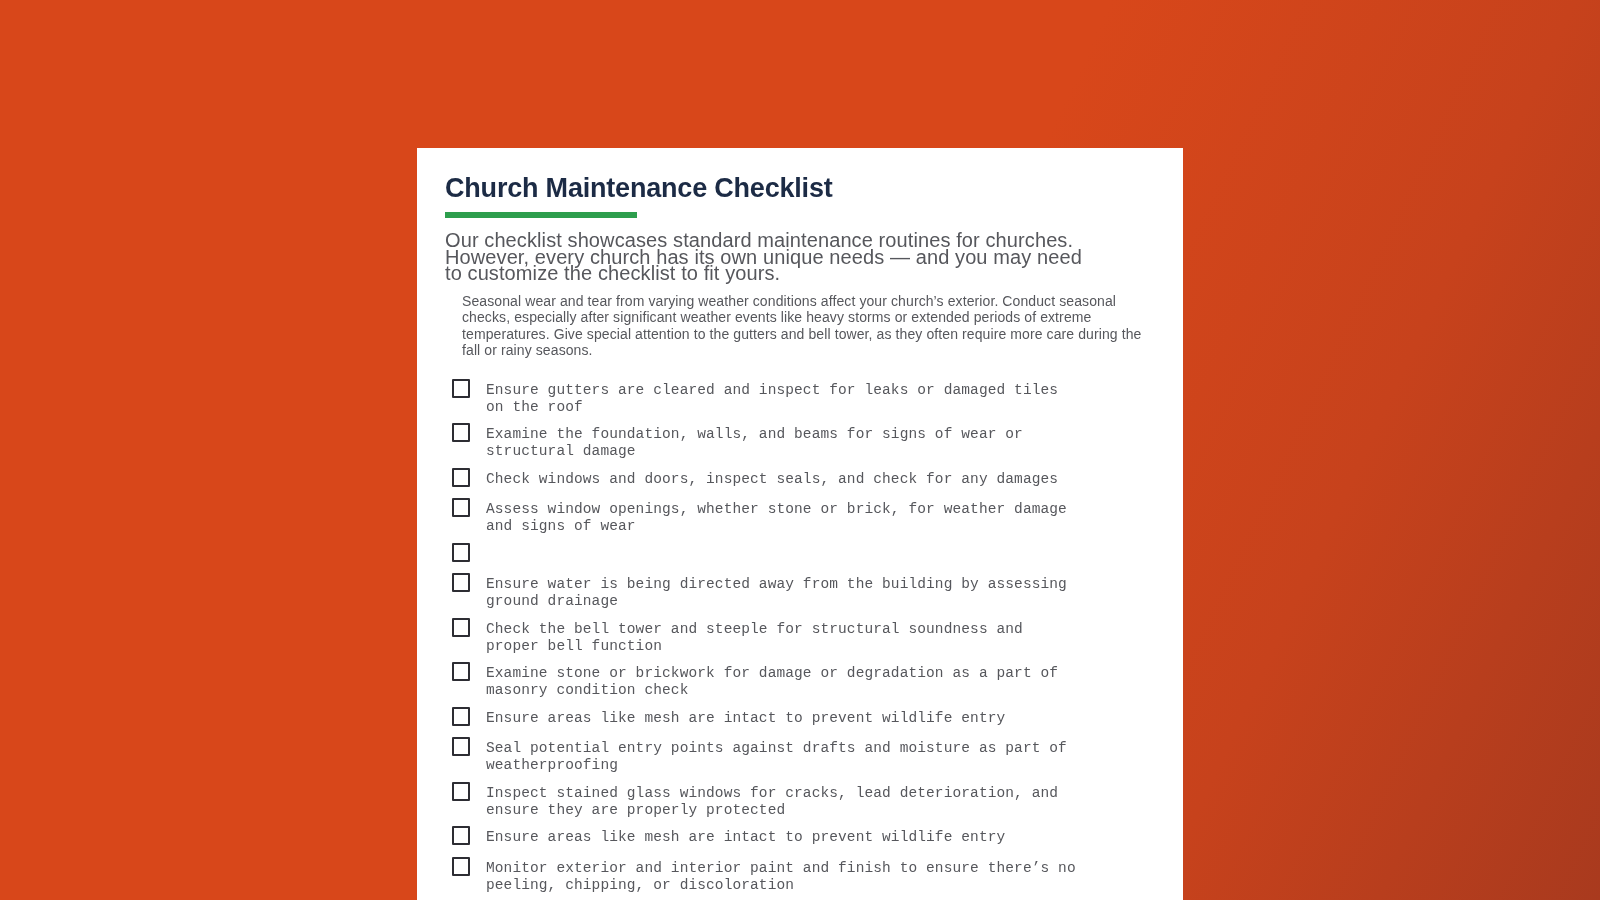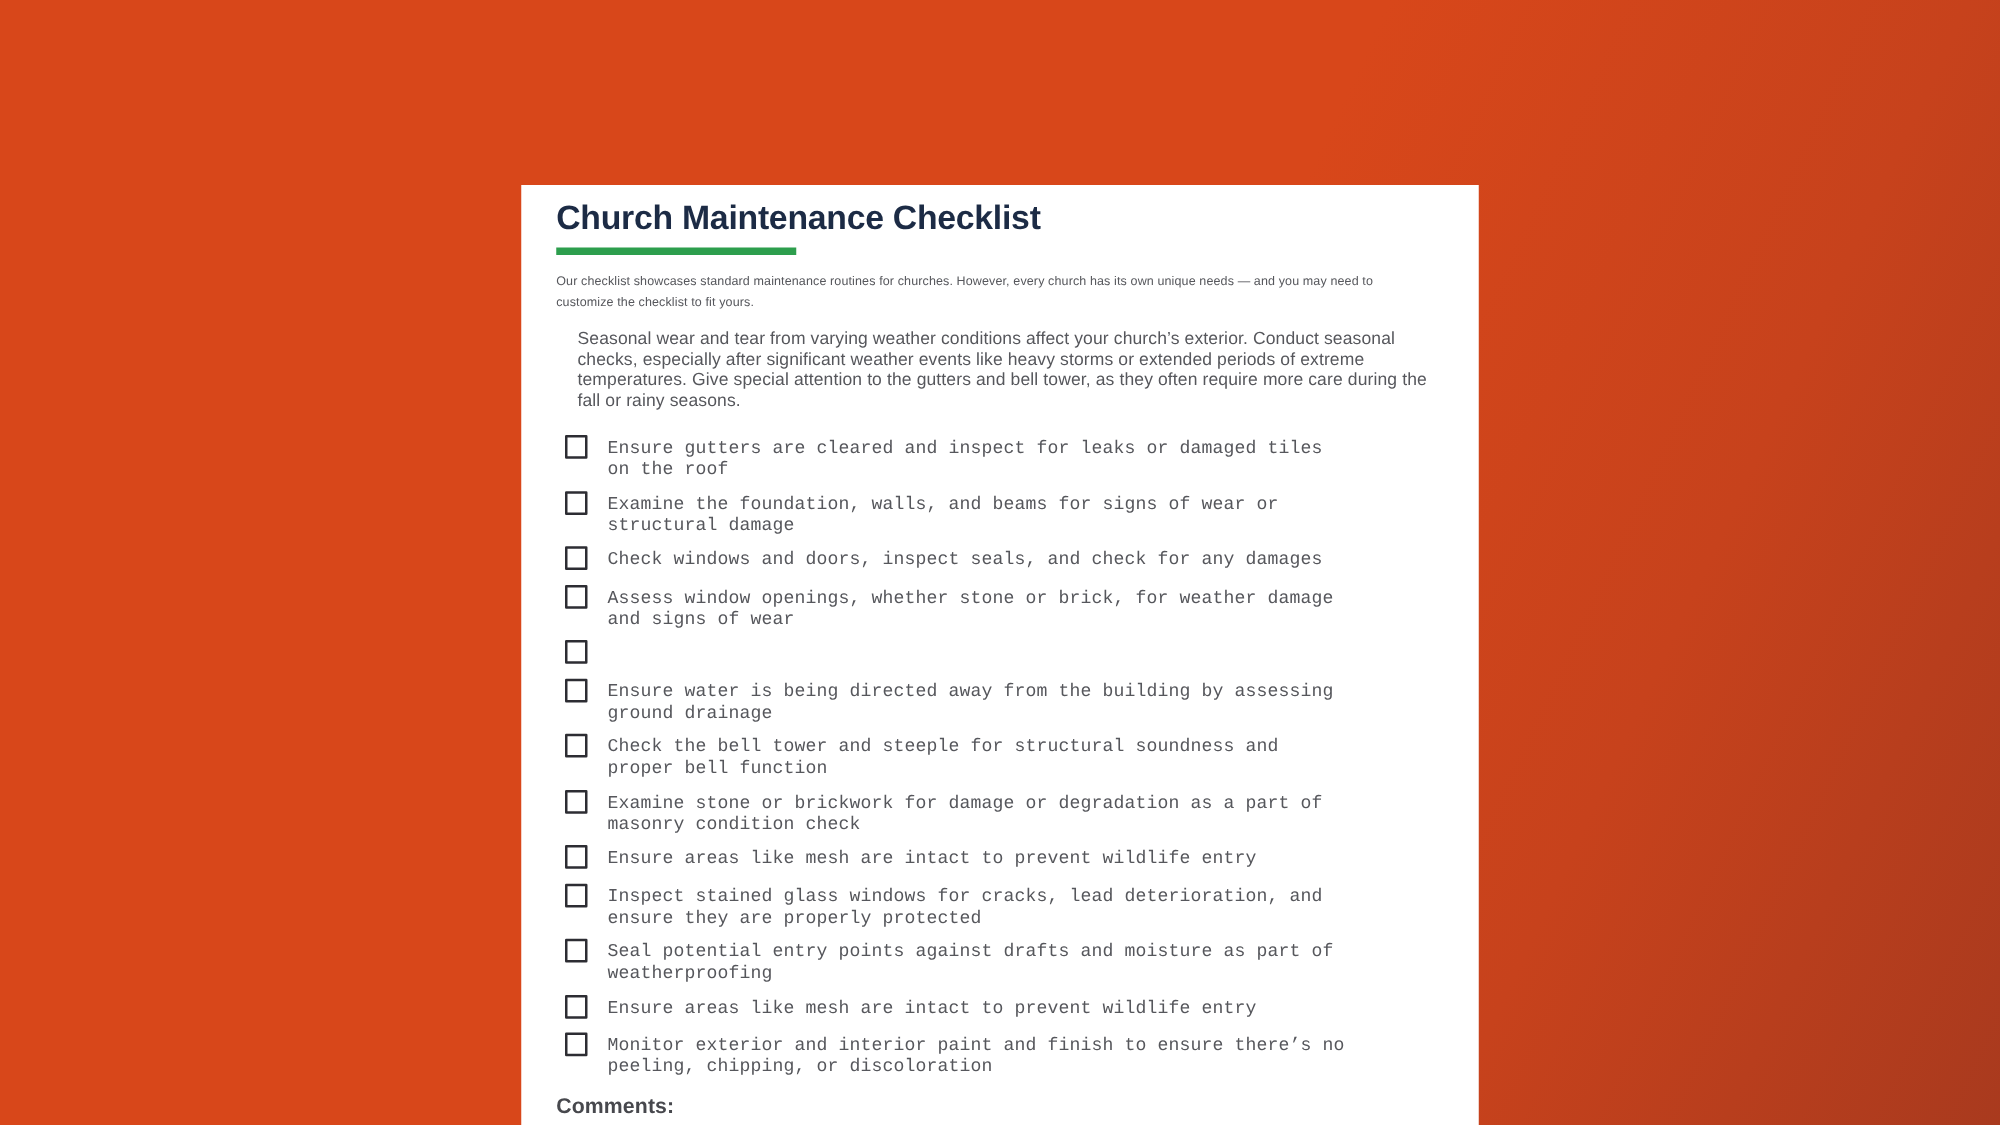--- a/index.html
+++ b/index.html
@@ -22,30 +22,31 @@
     width: 766px; height: 790px;
     background: #ffffff;
     padding: 10px 32px 0 28px;
   }
   .title {
     font-size: 27px;
     line-height: 32px;
     font-weight: 700;
     letter-spacing: -0.2px;
     color: var(--title-navy, #1c2b45);
+    margin-top: 14px;
   }
   .accent-bar {
     margin-top: 8px;
     width: 192px; height: 6px;
     background: var(--accent-green, #2d9e4d);
   }
   .intro {
     margin-top: 14px;
     max-width: 658px;
-    font-size: 10px;
+    font-size: 20px;
     line-height: 16.5px;
     letter-spacing: 0.1px;
     color: var(--body-gray, #56575c);
   }
   .section-heading {
     margin-top: 12px;
     font-size: 18px;
     line-height: 21px;
     font-weight: 700;
     letter-spacing: 0.1px;
@@ -161,26 +162,26 @@
           <span class="lbl">Examine stone or brickwork for damage or degradation as a part of masonry condition check</span>
         </label>
 
         <label class="row">
           <span class="cb"></span>
           <span class="lbl">Ensure areas like mesh are intact to prevent wildlife entry</span>
         </label>
 
         <label class="row">
           <span class="cb"></span>
-          <span class="lbl">Inspect stained glass windows for cracks, lead deterioration, and ensure they are properly protected</span>
+          <span class="lbl">Seal potential entry points against drafts and moisture as part of weatherproofing</span>
         </label>
 
         <label class="row">
           <span class="cb"></span>
-          <span class="lbl">Seal potential entry points against drafts and moisture as part of weatherproofing</span>
+          <span class="lbl">Inspect stained glass windows for cracks, lead deterioration, and ensure they are properly protected</span>
         </label>
 
         <label class="row">
           <span class="cb"></span>
           <span class="lbl">Ensure areas like mesh are intact to prevent wildlife entry</span>
         </label>
 
         <label class="row">
           <span class="cb"></span>
           <span class="lbl">Monitor exterior and interior paint and finish to ensure there’s no peeling, chipping, or discoloration</span>

